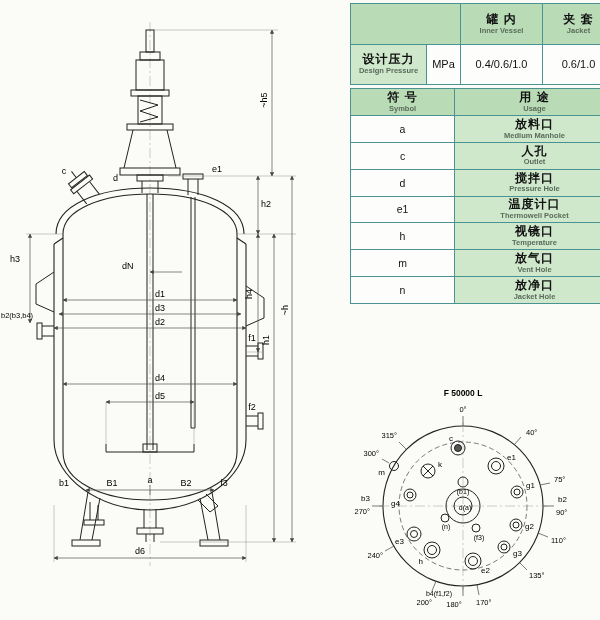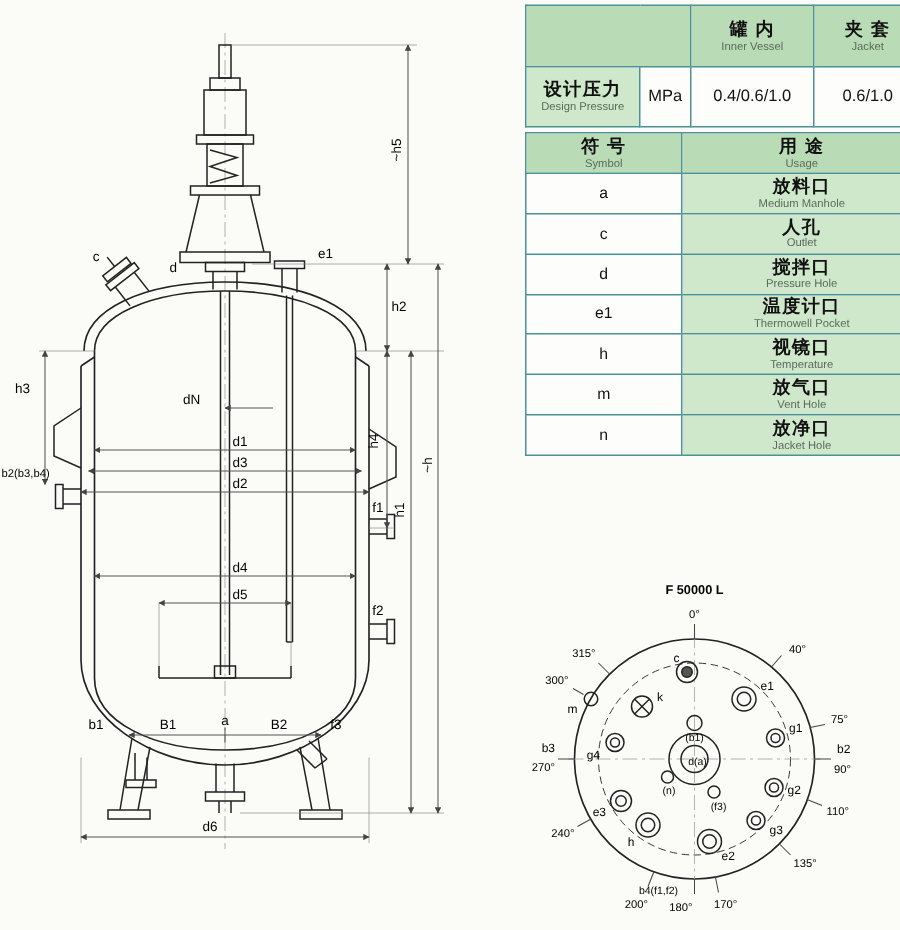--- a/index.html
+++ b/index.html
@@ -14,21 +14,21 @@
   .tbl table { width: 100%; border-collapse: collapse; table-layout: fixed; }
   .tbl th, .tbl td {
     border: 1px solid #4a9393; padding: 1px 2px; text-align: center;
     vertical-align: middle; overflow: hidden; font-weight: normal;
   }
   .hdr { background: #b9dcb6; }
   .lbl { background: #cfe7cb; }
   .val { background: #fdfefc; font-size: 11px; }
   .sym { background: #fdfefc; font-size: 10.5px; }
   .zh { font-size: 12px; font-weight: bold; line-height: 1.15; letter-spacing: 1px; }
-  .en { font-size: 7.5px; color: #5a6b5a; line-height: 1.1; letter-spacing: 0; }
+  .en { font-size: 7.5px; color: #5a6b5a; line-height: 1.1; letter-spacing: 0; font-weight: bold; }
   .design-tbl { top: 3px; }
   .design-tbl table { height: 82px; }
   .symbol-tbl { top: 88px; }
   .symbol-tbl table { height: 216px; }
   .orientation { position: absolute; left: 335px; top: 386px; }
   svg text { font-family: "Liberation Sans", sans-serif; fill: #000; }
 </style>
 </head>
 <body>
 

